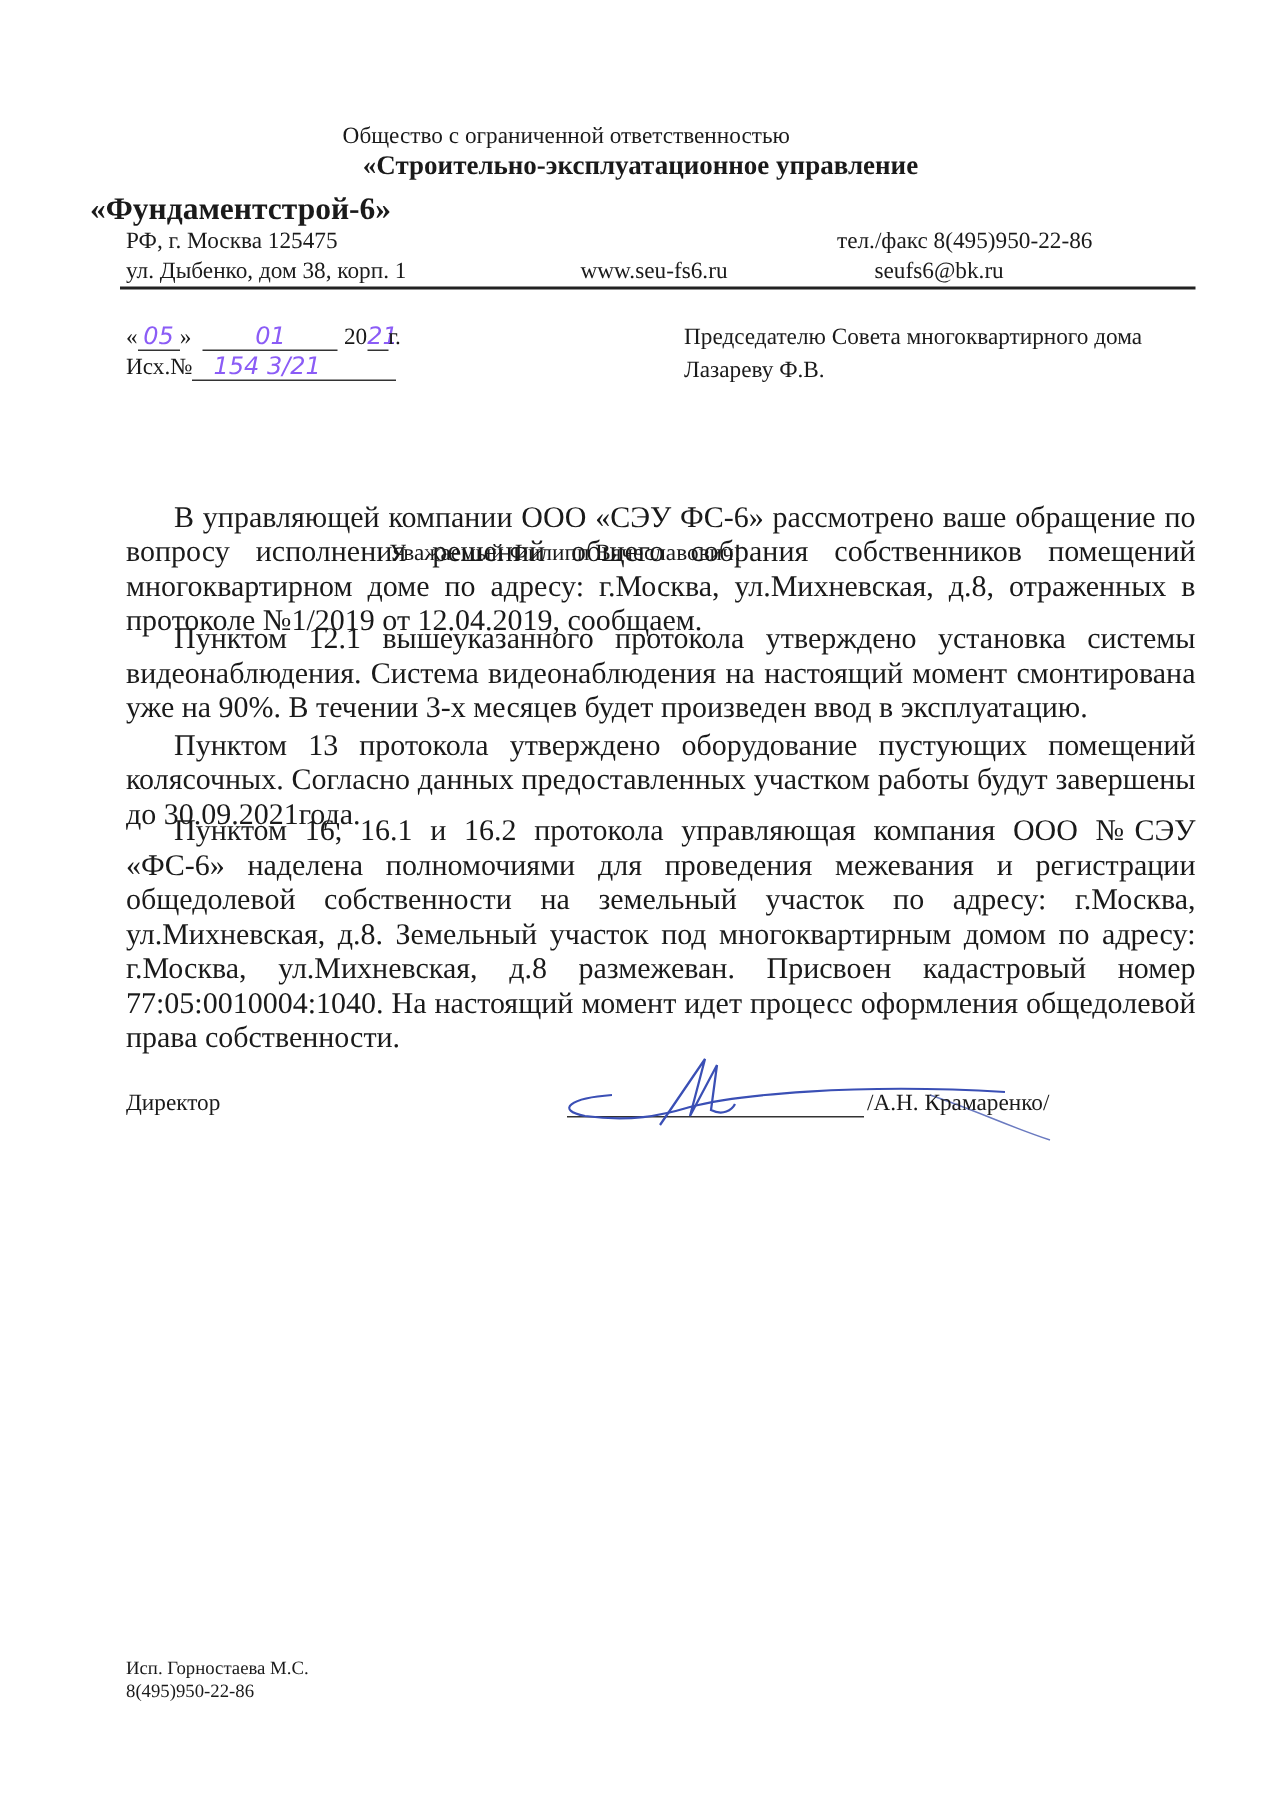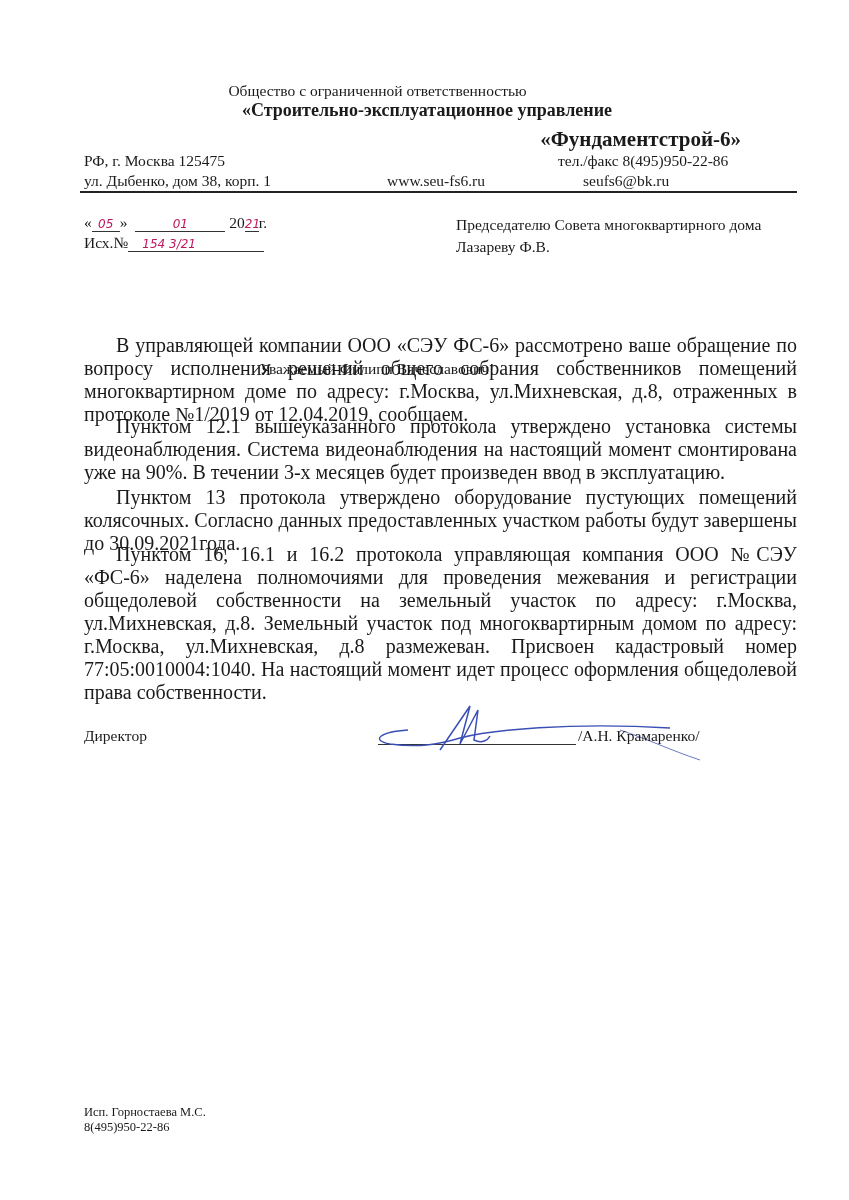--- a/index.html
+++ b/index.html
@@ -1,24 +1,24 @@
 <!DOCTYPE html>
 <html><head>
   <meta charset="utf-8">
   <style>
     html, body { margin: 0; padding: 0; background: #ffffff; }
     body { width: 849px; height: 1200px; position: relative; overflow: hidden;
       font-family: "Liberation Serif", serif; color: #1a1a1a; }
     .abs { position: absolute; }
     .org-type { top: 82px; left: 0; width: 695px; text-align: center; font-size: 15.5px; padding-left: 60px; box-sizing: border-box; }
     .org-name { top: 100px; left: 0; width: 794px; text-align: center; font-size: 18px; font-weight: bold; padding-left: 60px; box-sizing: border-box; }
-    .org-short { top: 127px; left: 0; width: 741px; text-align: right; font-size: 21px; font-weight: bold; padding-left: 60px; box-sizing: border-box; }
+    .org-short { top: 127px; left: 0; width: 741px; text-align: left; font-size: 21px; font-weight: bold; padding-left: 60px; box-sizing: border-box; }
     .hdr { font-size: 15.5px; }
     .rule { top: 191px; left: 80px; width: 717px; height: 0; border-top: 2px solid #222; }
-    .hand { color: #be185d; font-family: "DejaVu Sans", sans-serif; font-style: italic; font-size: 12px; }
+    .hand { color: #8b5cf6; font-family: "DejaVu Sans", sans-serif; font-style: italic; font-size: 16px; }
     .uline { display: inline-block; border-bottom: 1px solid #333; text-align: center; }
     .p { left: 84px; width: 713px; font-size: 20px; line-height: 23px; text-align: justify; text-indent: 32px; }
     .greet { top: 312px; left: 0; width: 706px; text-align: center; font-size: 15.5px; padding-left: 48px; box-sizing: border-box; margin-top: 48px; }
     .small { font-size: 12.5px; line-height: 15px; }
   </style>
 </head>
 <body>
 
 <div>
 

